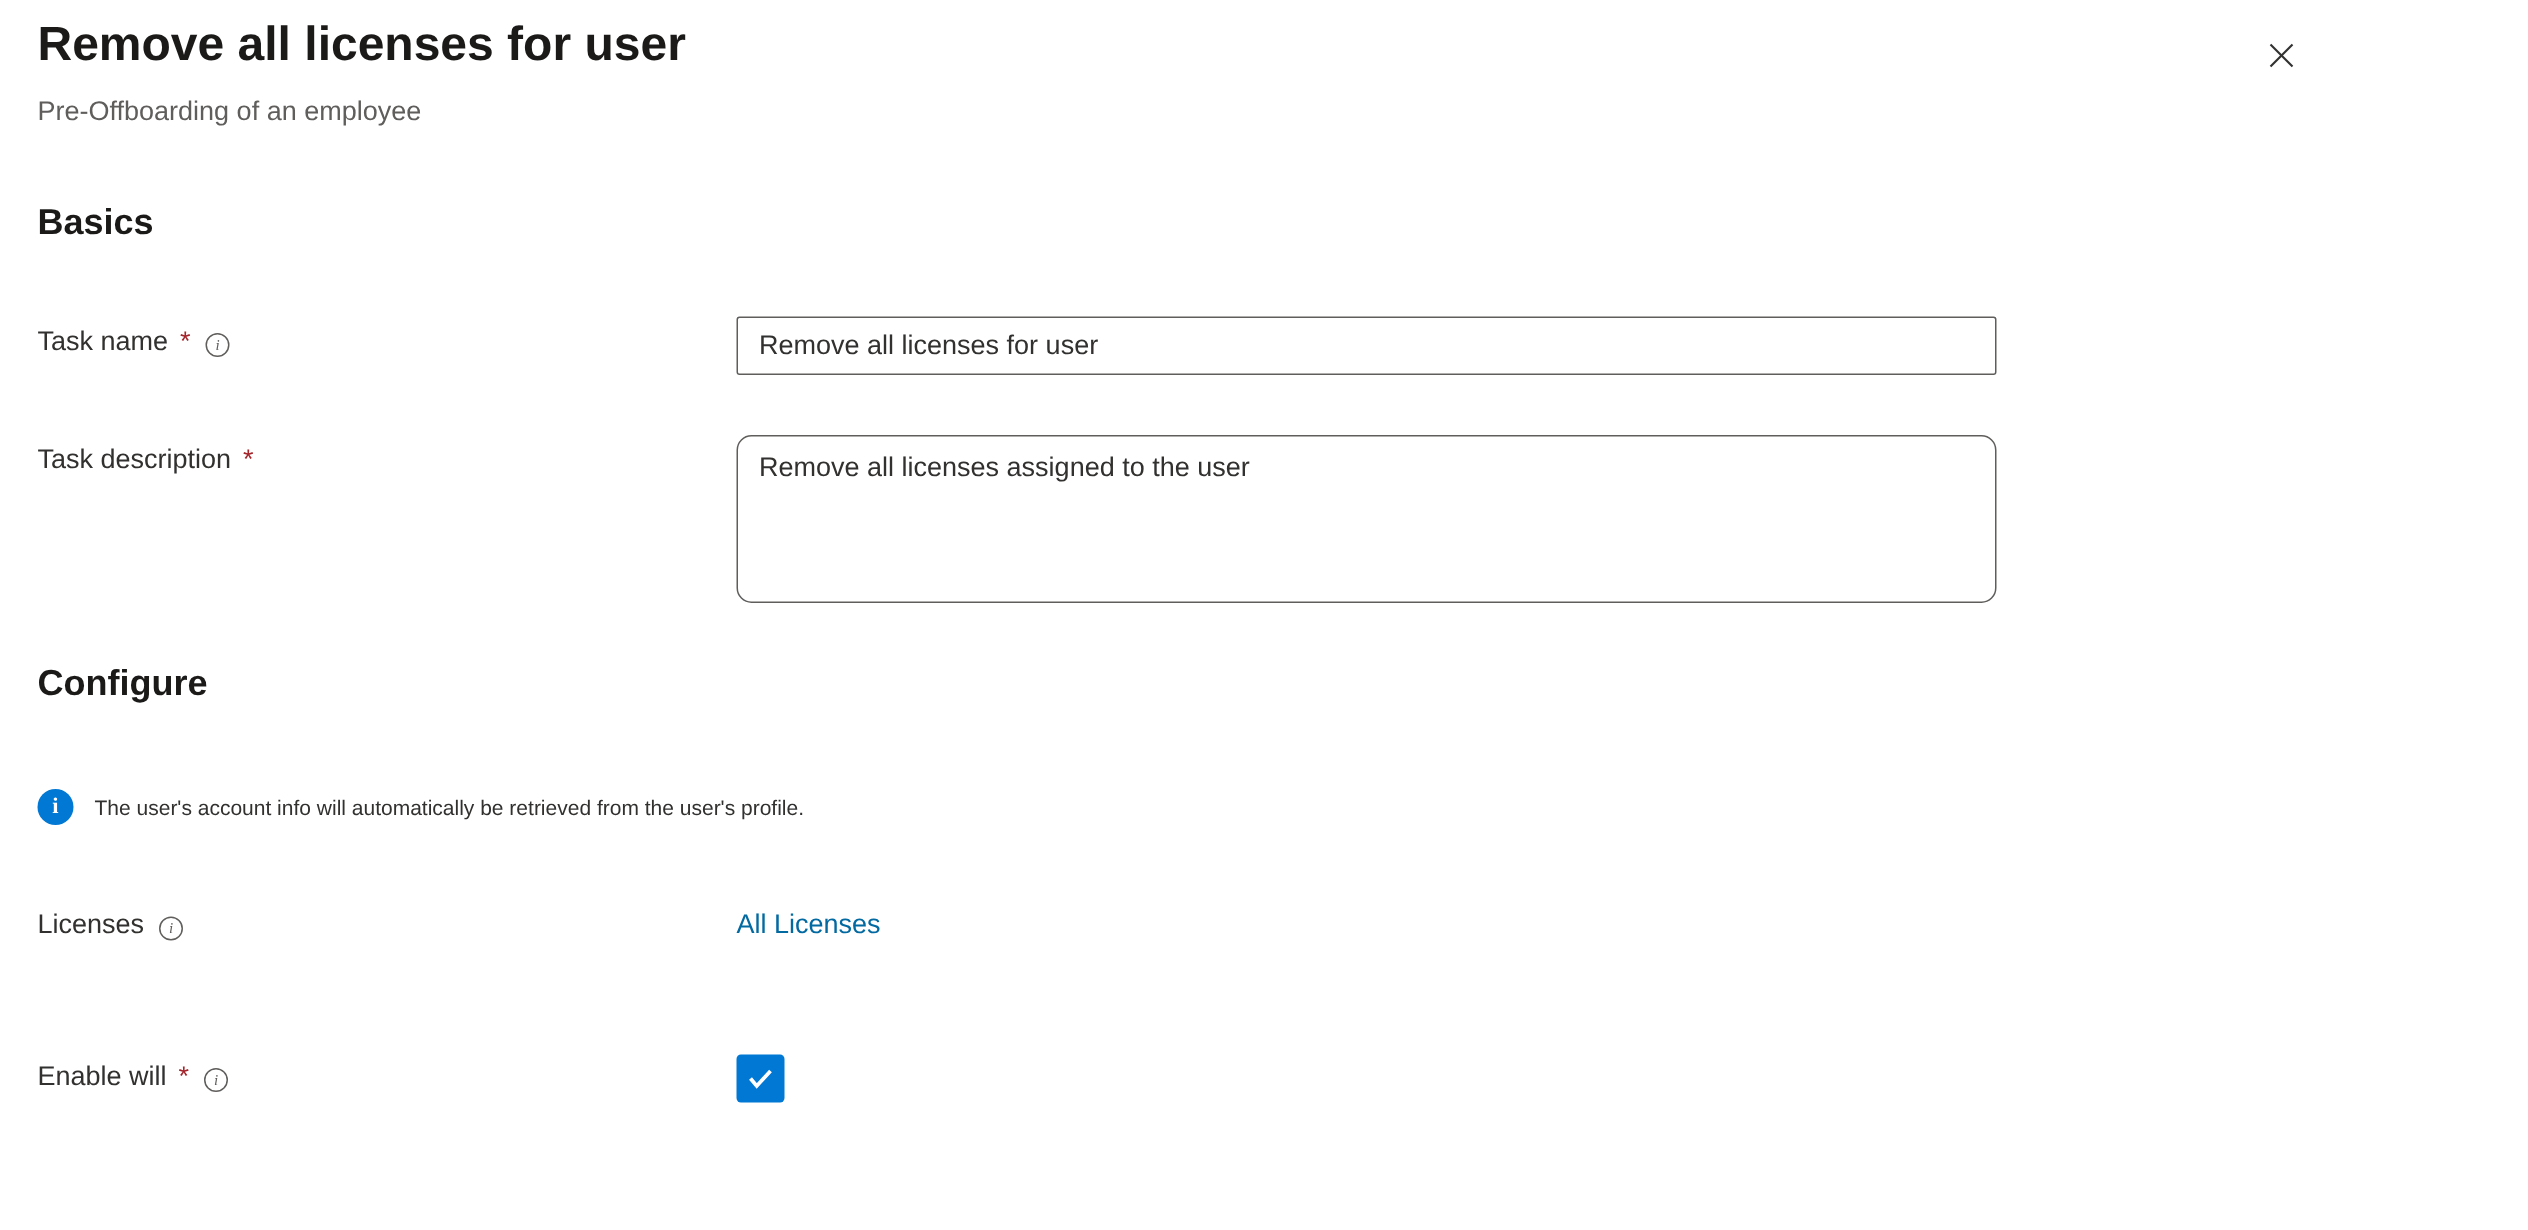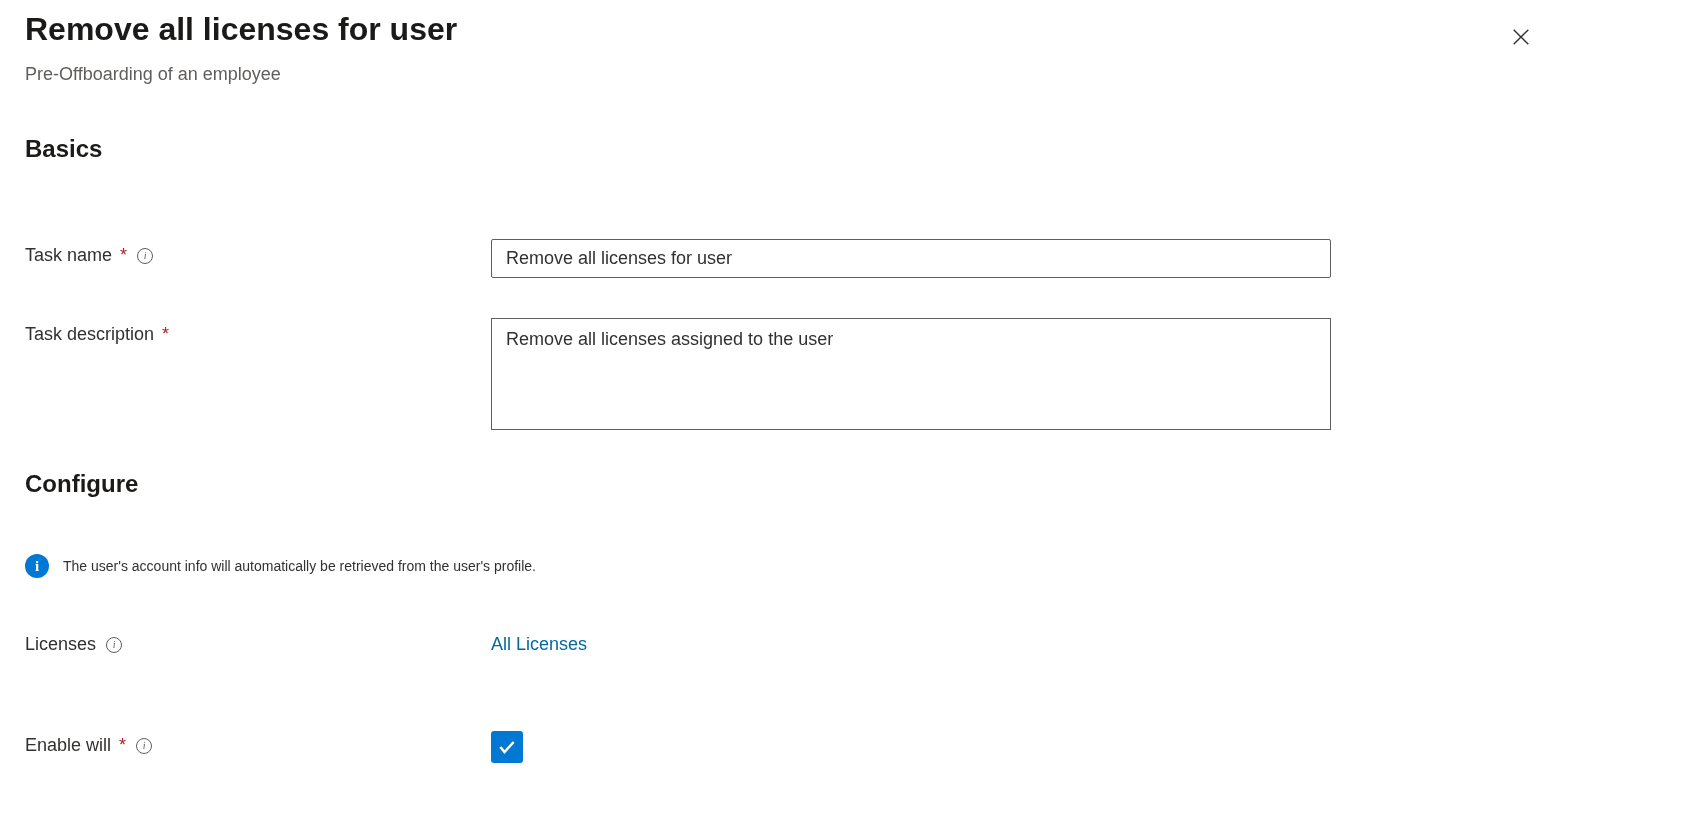--- a/index.html
+++ b/index.html
@@ -41,38 +41,38 @@
     }
     .close-btn svg {
       width: 22px;
       height: 22px;
     }
     .section-heading {
       font-size: 24px;
       font-weight: 600;
       color: #1b1a19;
       margin-top: 50px;
-      margin-bottom: 76px;
+      margin-bottom: 48px;
     }
     .section-heading.configure {
       margin-top: 26px;
       margin-bottom: 56px;
     }
     .form-row {
       display: flex;
       align-items: flex-start;
       margin-bottom: 40px;
     }
     .form-label {
       width: 466px;
       flex-shrink: 0;
       font-size: 18px;
       color: #323130;
       display: flex;
-      align-items: center;
+      align-items: flex-end;
       gap: 6px;
       padding-top: 6px;
     }
     .required-asterisk {
       color: #a4262c;
       margin-left: 2px;
     }
     .info-icon {
       width: 16px;
       height: 16px;
@@ -96,21 +96,21 @@
       border-radius: 2px;
       font-family: inherit;
       color: #323130;
     }
     .textarea-input {
       width: 840px;
       height: 112px;
       padding: 10px 14px;
       font-size: 18px;
       border: 1px solid #605e5c;
-      border-radius: 0;
+      border-radius: 10px;
       font-family: inherit;
       color: #323130;
       resize: none;
     }
     .info-banner {
       display: flex;
       align-items: center;
       gap: 14px;
       margin-bottom: 50px;
     }

